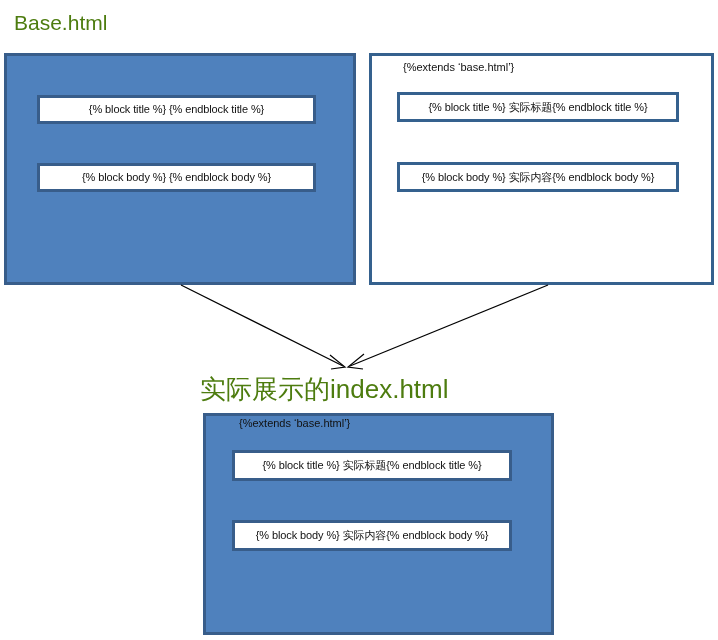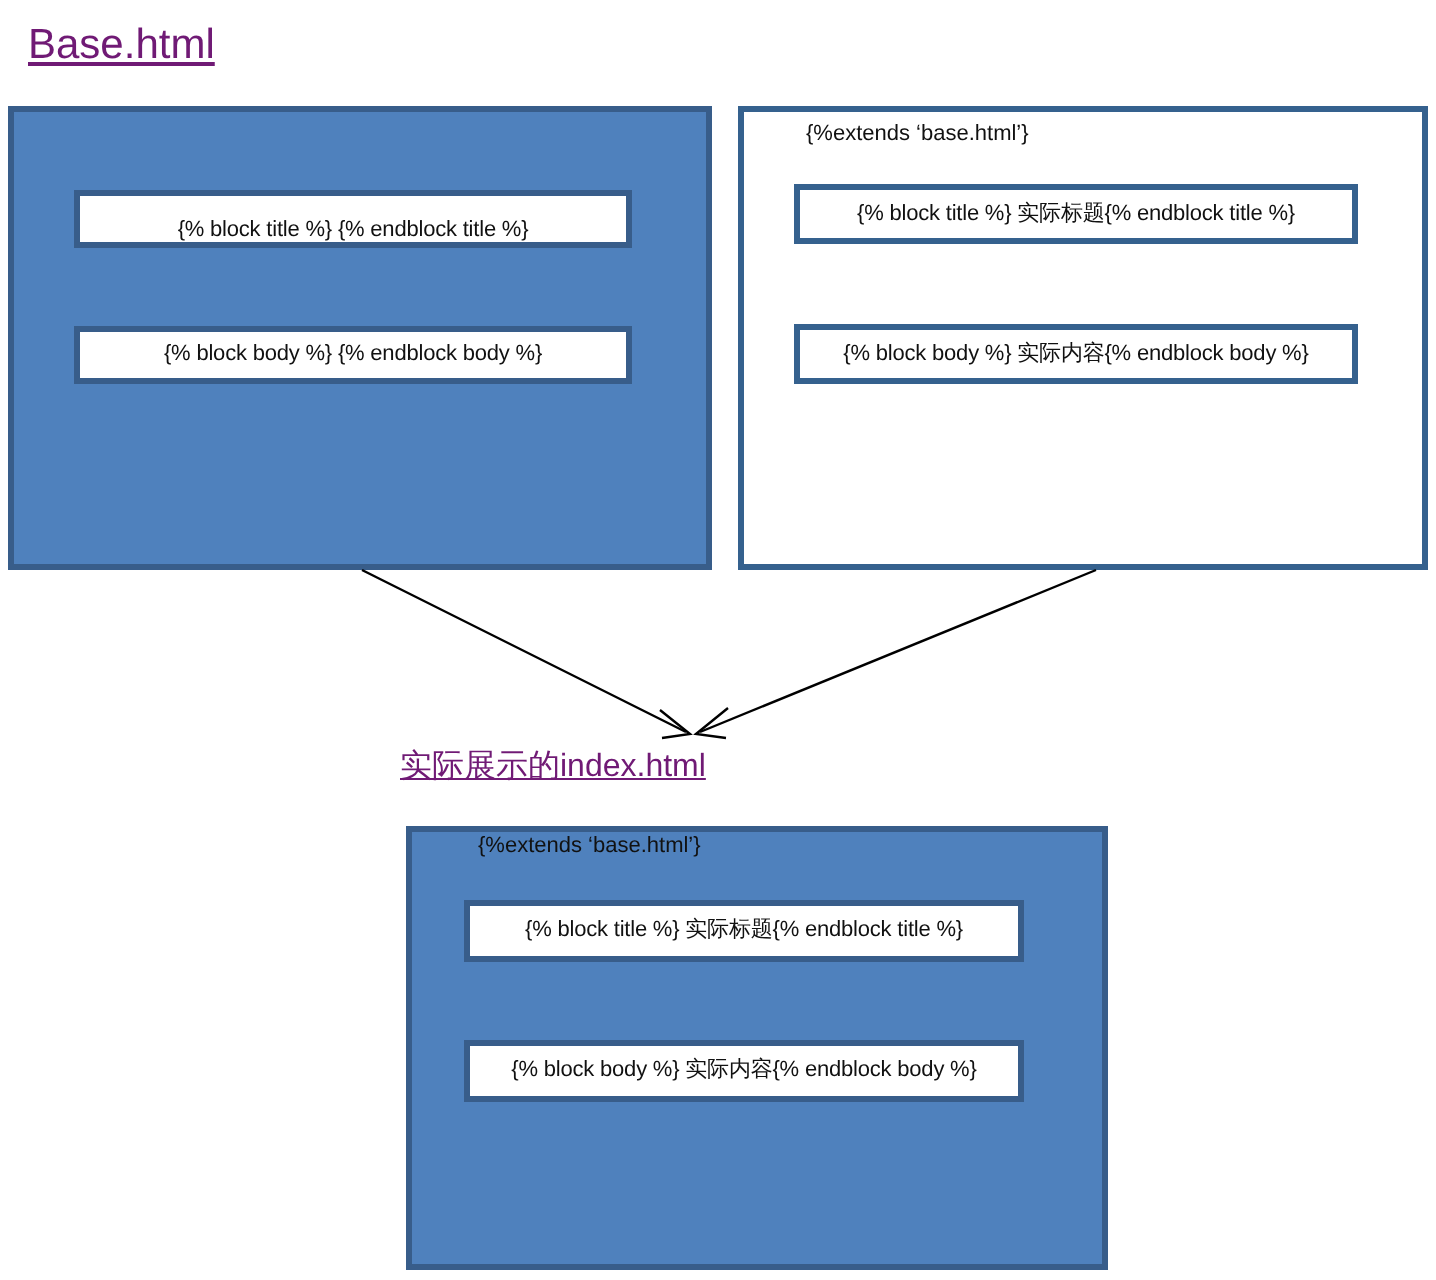--- a/index.html
+++ b/index.html
@@ -23,27 +23,26 @@
     width: 718px;
     height: 640px;
   }
 
   
   .heading {
     position: absolute;
     font-size: 21px;
     font-weight: 400;
     line-height: 1;
-    color: #701a75;
+    color: #4d7c0f;
     white-space: nowrap;
-    text-decoration: underline;
   }
   #heading-base   { left: 14px;  top: 12px; }
   #heading-index  { left: 374px; top: 12px; }
-  #heading-result { left: 200px; top: 376px; font-size: 16px; }
+  #heading-result { left: 200px; top: 376px; font-size: 26px; }
 
   
   .panel {
     position: absolute;
     box-sizing: border-box;
   }
   .panel-filled {
     background: #4F81BD;
     border: 3px solid #385D8A;
   }
@@ -69,21 +68,21 @@
   .block-box .block-text {
     font-size: 11px;
     letter-spacing: -0.1px;
     color: #111111;
     line-height: 1;
   }
   .block-box.on-blue  { border: 3px solid #385D8A; }
   .block-box.on-white { border: 3px solid #35618E; }
 
   
-  #base-title-box { left: 37px; top: 95px;  width: 279px; height: 29px; align-items: flex-end; }
+  #base-title-box { left: 37px; top: 95px;  width: 279px; height: 29px; }
   #base-body-box  { left: 37px; top: 163px; width: 279px; height: 29px; }
 
   
   #index-extends {
     position: absolute;
     left: 403px;
     top: 62px;
     font-size: 11px;
     color: #111111;
     white-space: nowrap;

